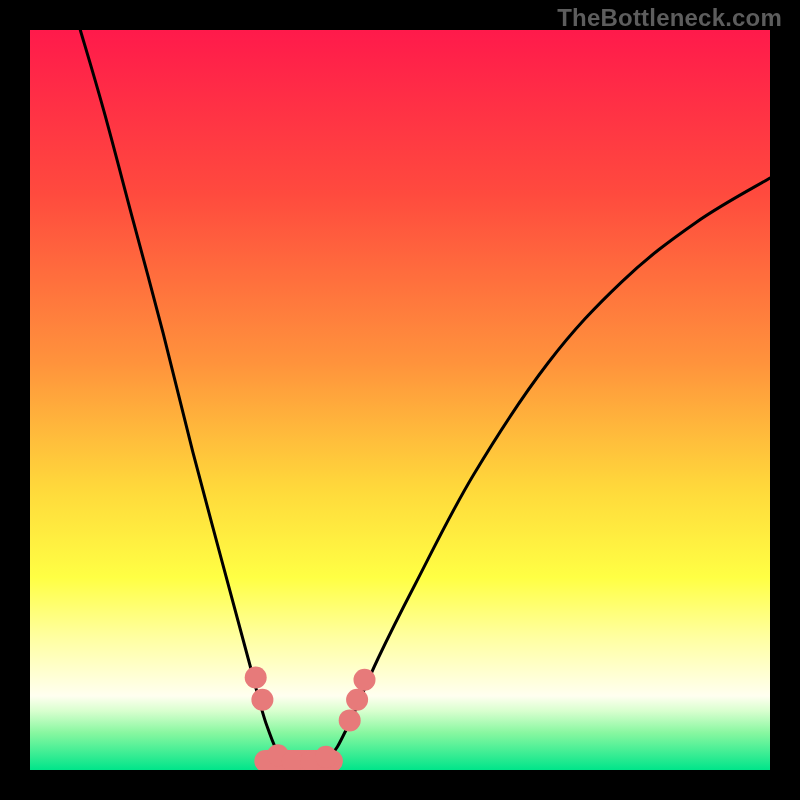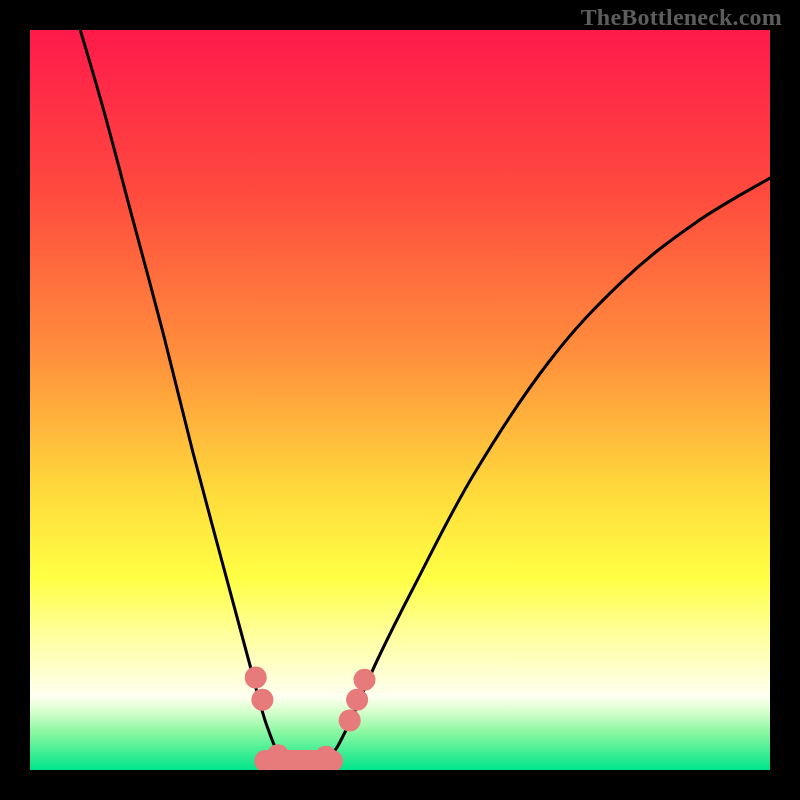--- a/index.html
+++ b/index.html
@@ -22,21 +22,21 @@
     position: absolute;
     left: 30px;
     top: 30px;
     width: 740px;
     height: 740px;
   }
   .watermark {
     position: absolute;
     top: 4px;
     right: 18px;
-    font-family: Liberation Serif, serif;
+    font-family: Liberation Sans, sans-serif;
     font-size: 24px;
     font-weight: 600;
     color: #5d5d5d;
     letter-spacing: 0.2px;
   }
   svg {
     display: block;
   }
 </style>
 </head>

